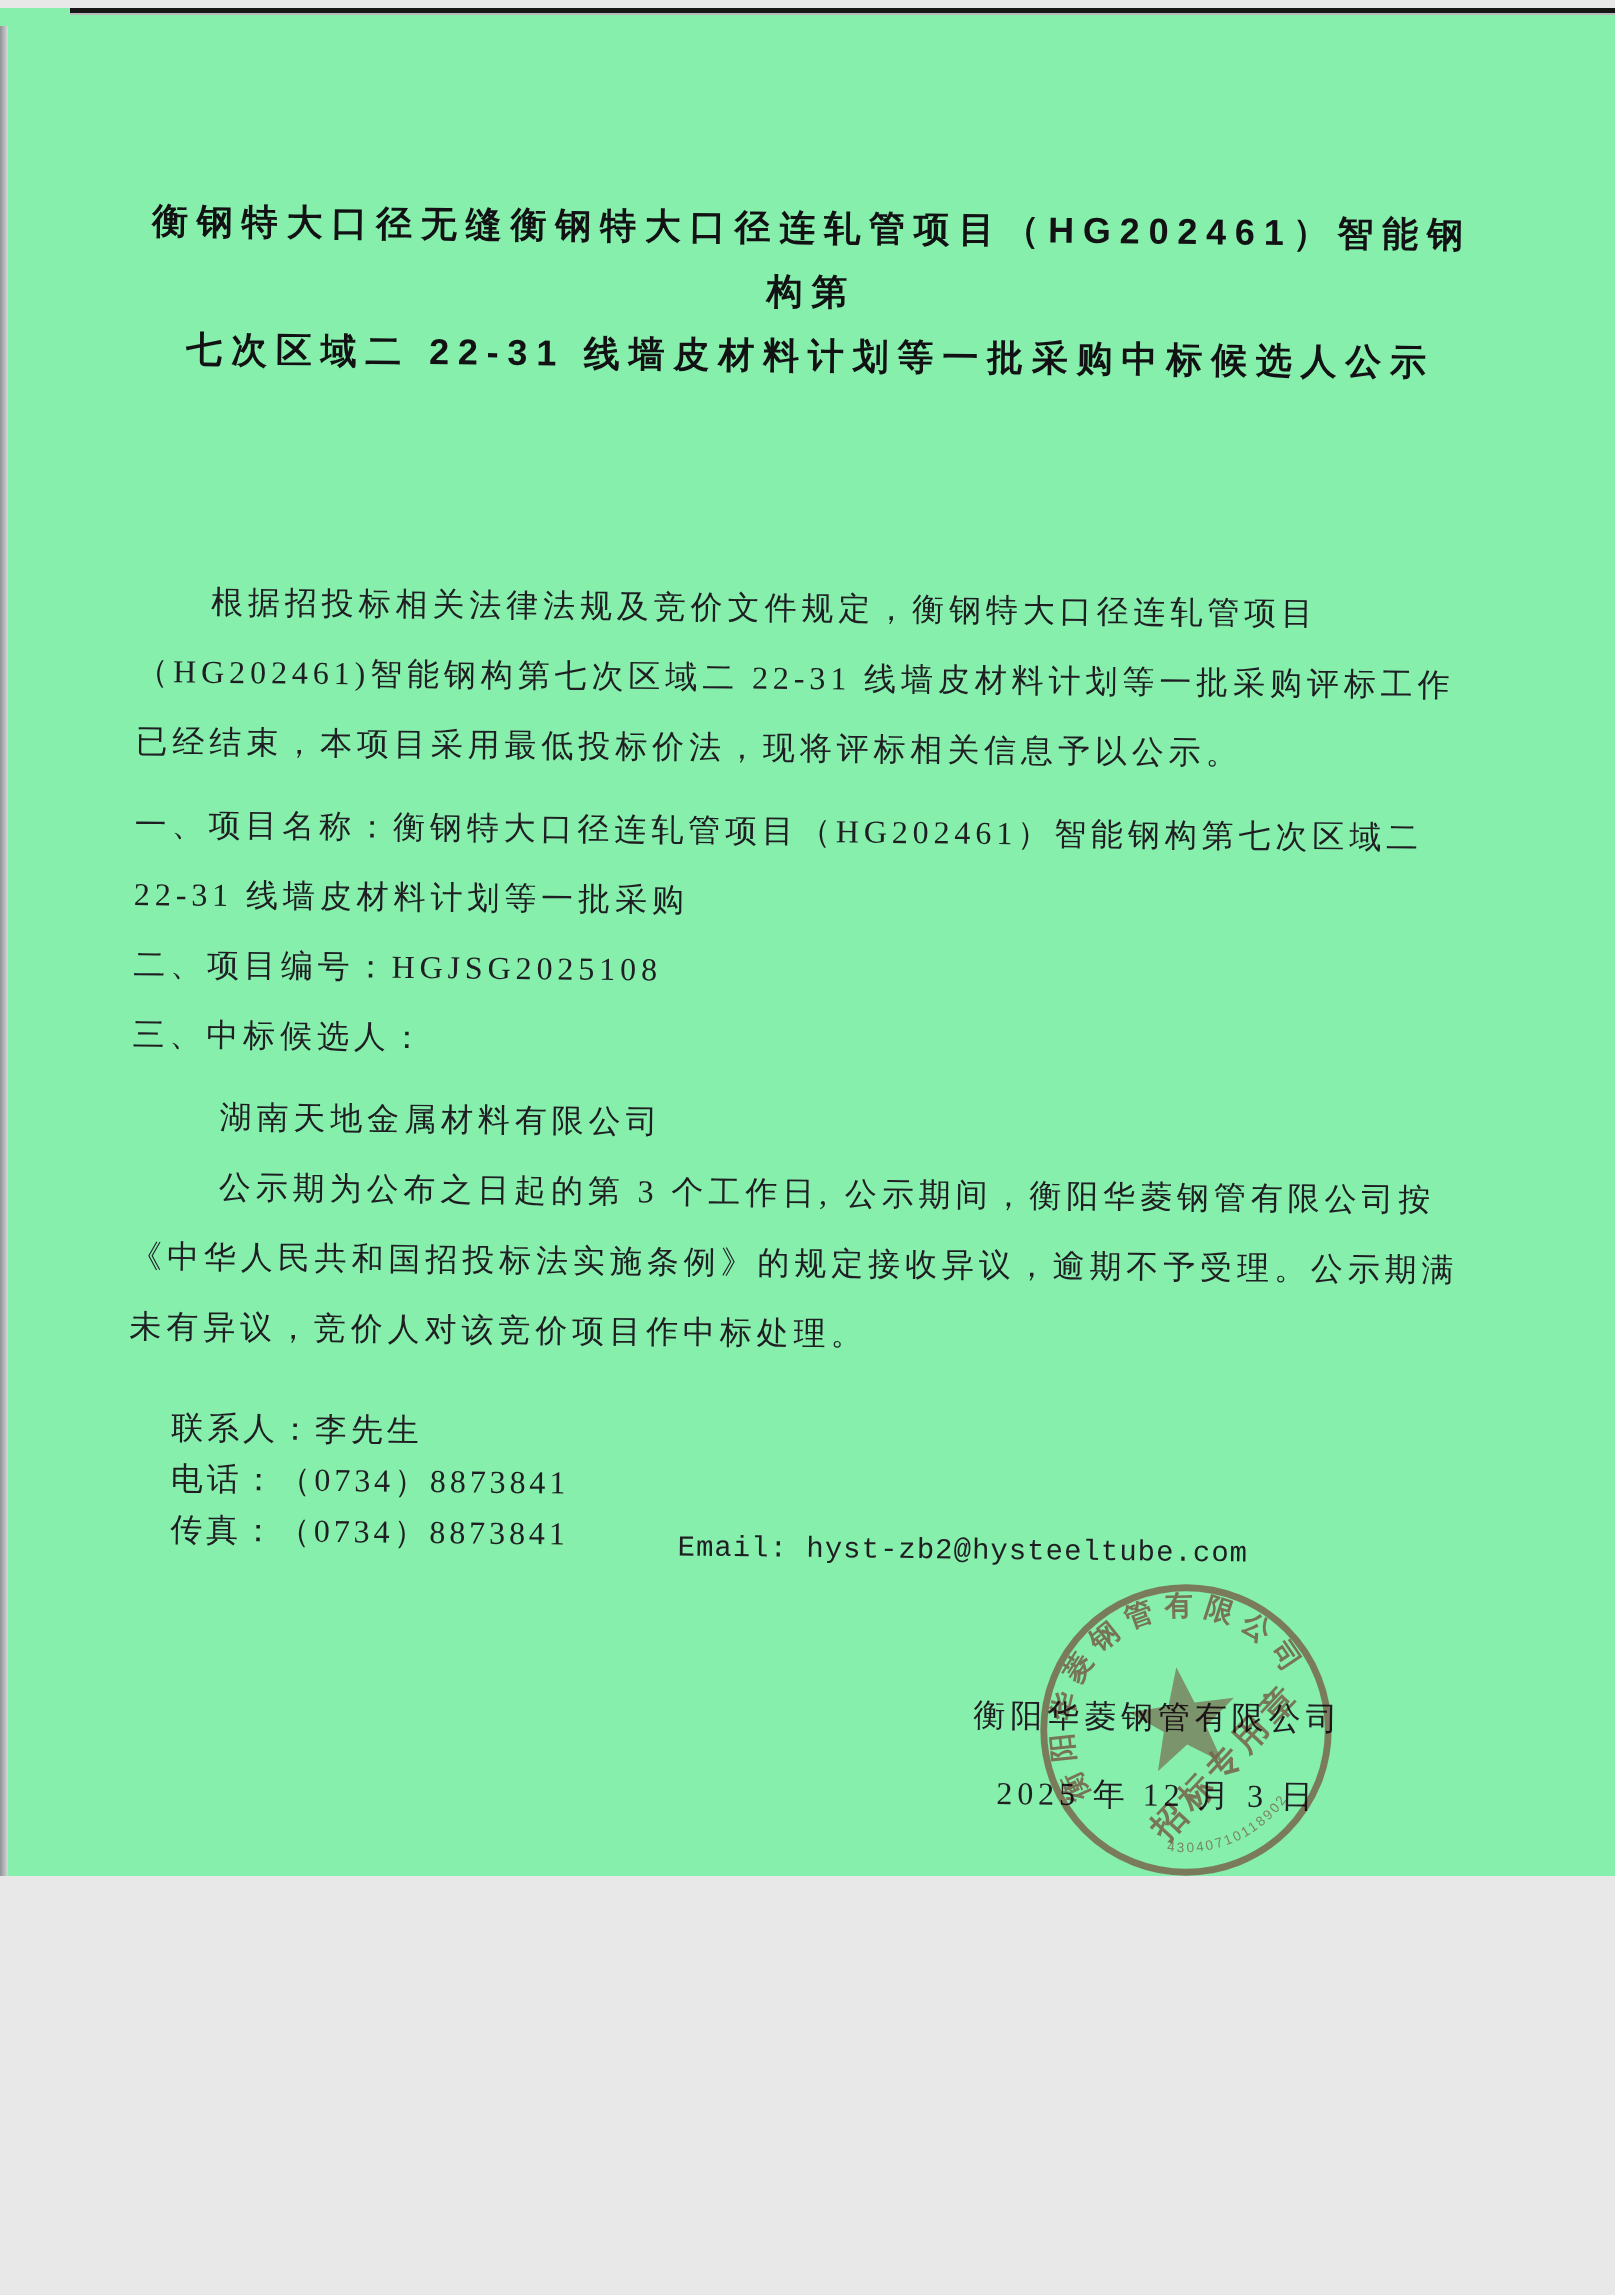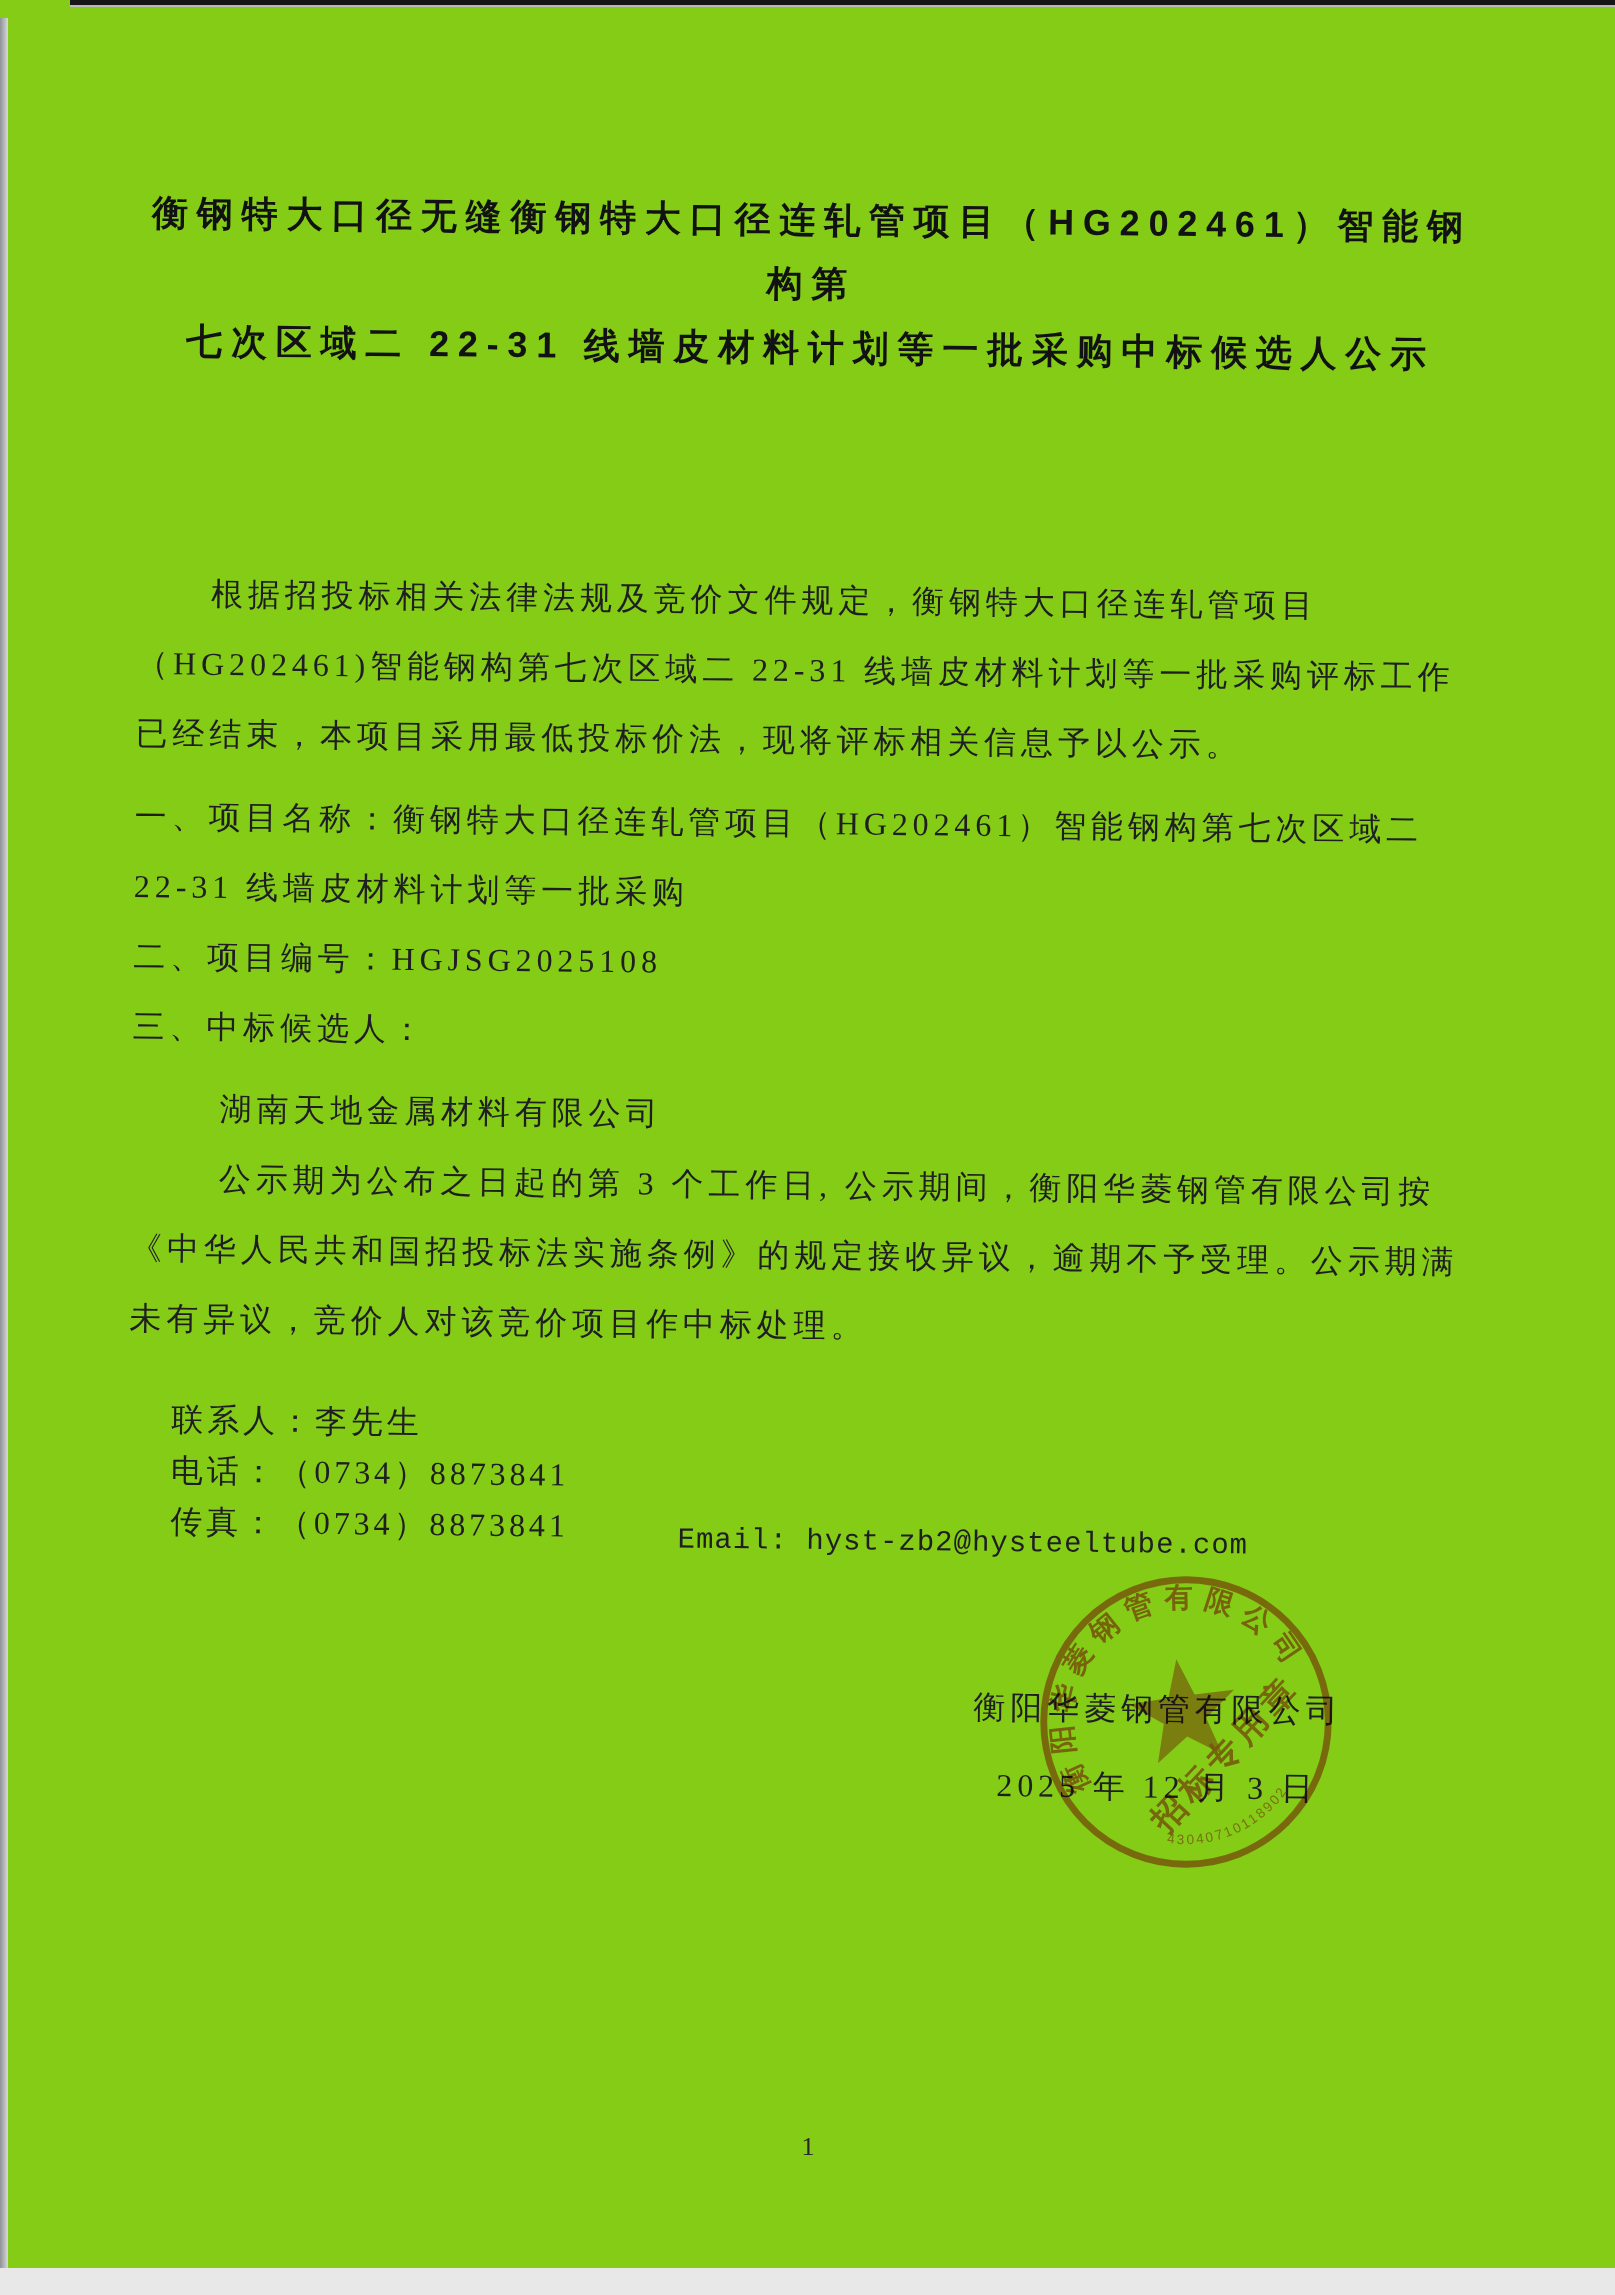--- a/index.html
+++ b/index.html
@@ -1,20 +1,20 @@
 <!DOCTYPE html>
 <html><head>
 <meta charset="utf-8">
 <style>
   html,body{margin:0;padding:0;background:#e8e8e8;}
   .page{
     position:relative;
-    width:1616px;height:2268px;
-    margin:0 auto;
-    background:#84cc16;
+    width:1616px;height:1868px;
+    margin:8px auto;
+    background:#86efac;
     overflow:hidden;
     font-family:"Liberation Serif", serif;
     color:#1f1f23;
   }
   
   .top-edge{position:absolute;top:0;left:70px;right:0;height:4.9px;background:#161616;}
   .top-edge-soft{position:absolute;top:4.9px;left:70px;right:0;height:2px;background:#b9b9b9;}
   .left-edge{position:absolute;top:17.6px;left:0;bottom:0;width:7.8px;
     background:linear-gradient(to right,#8e9296,#d7d9da);}
   .content{

